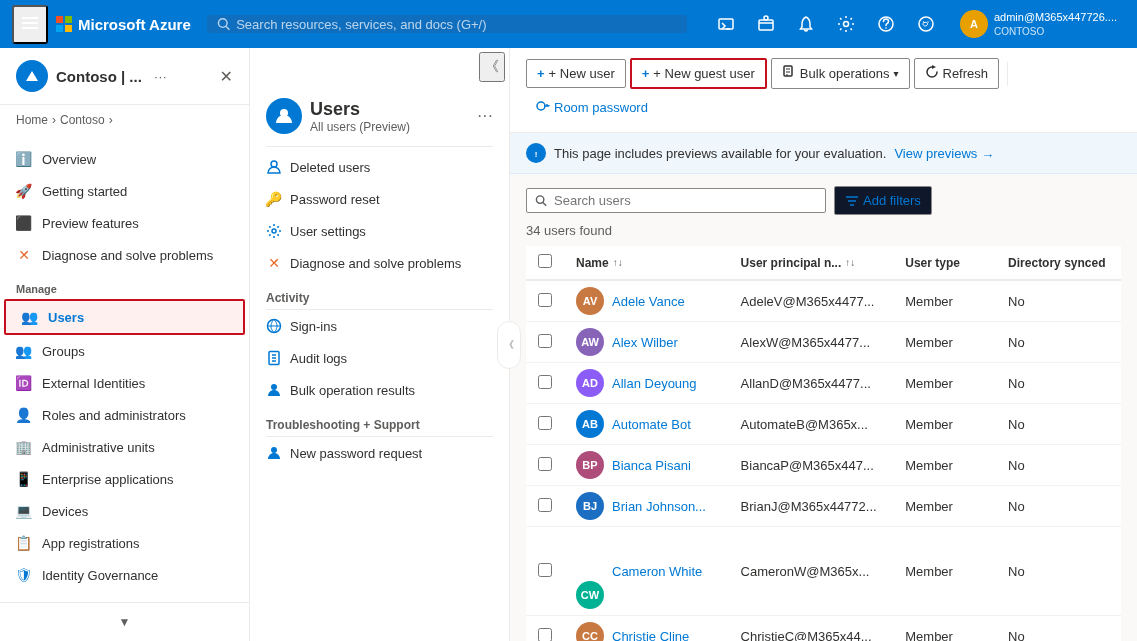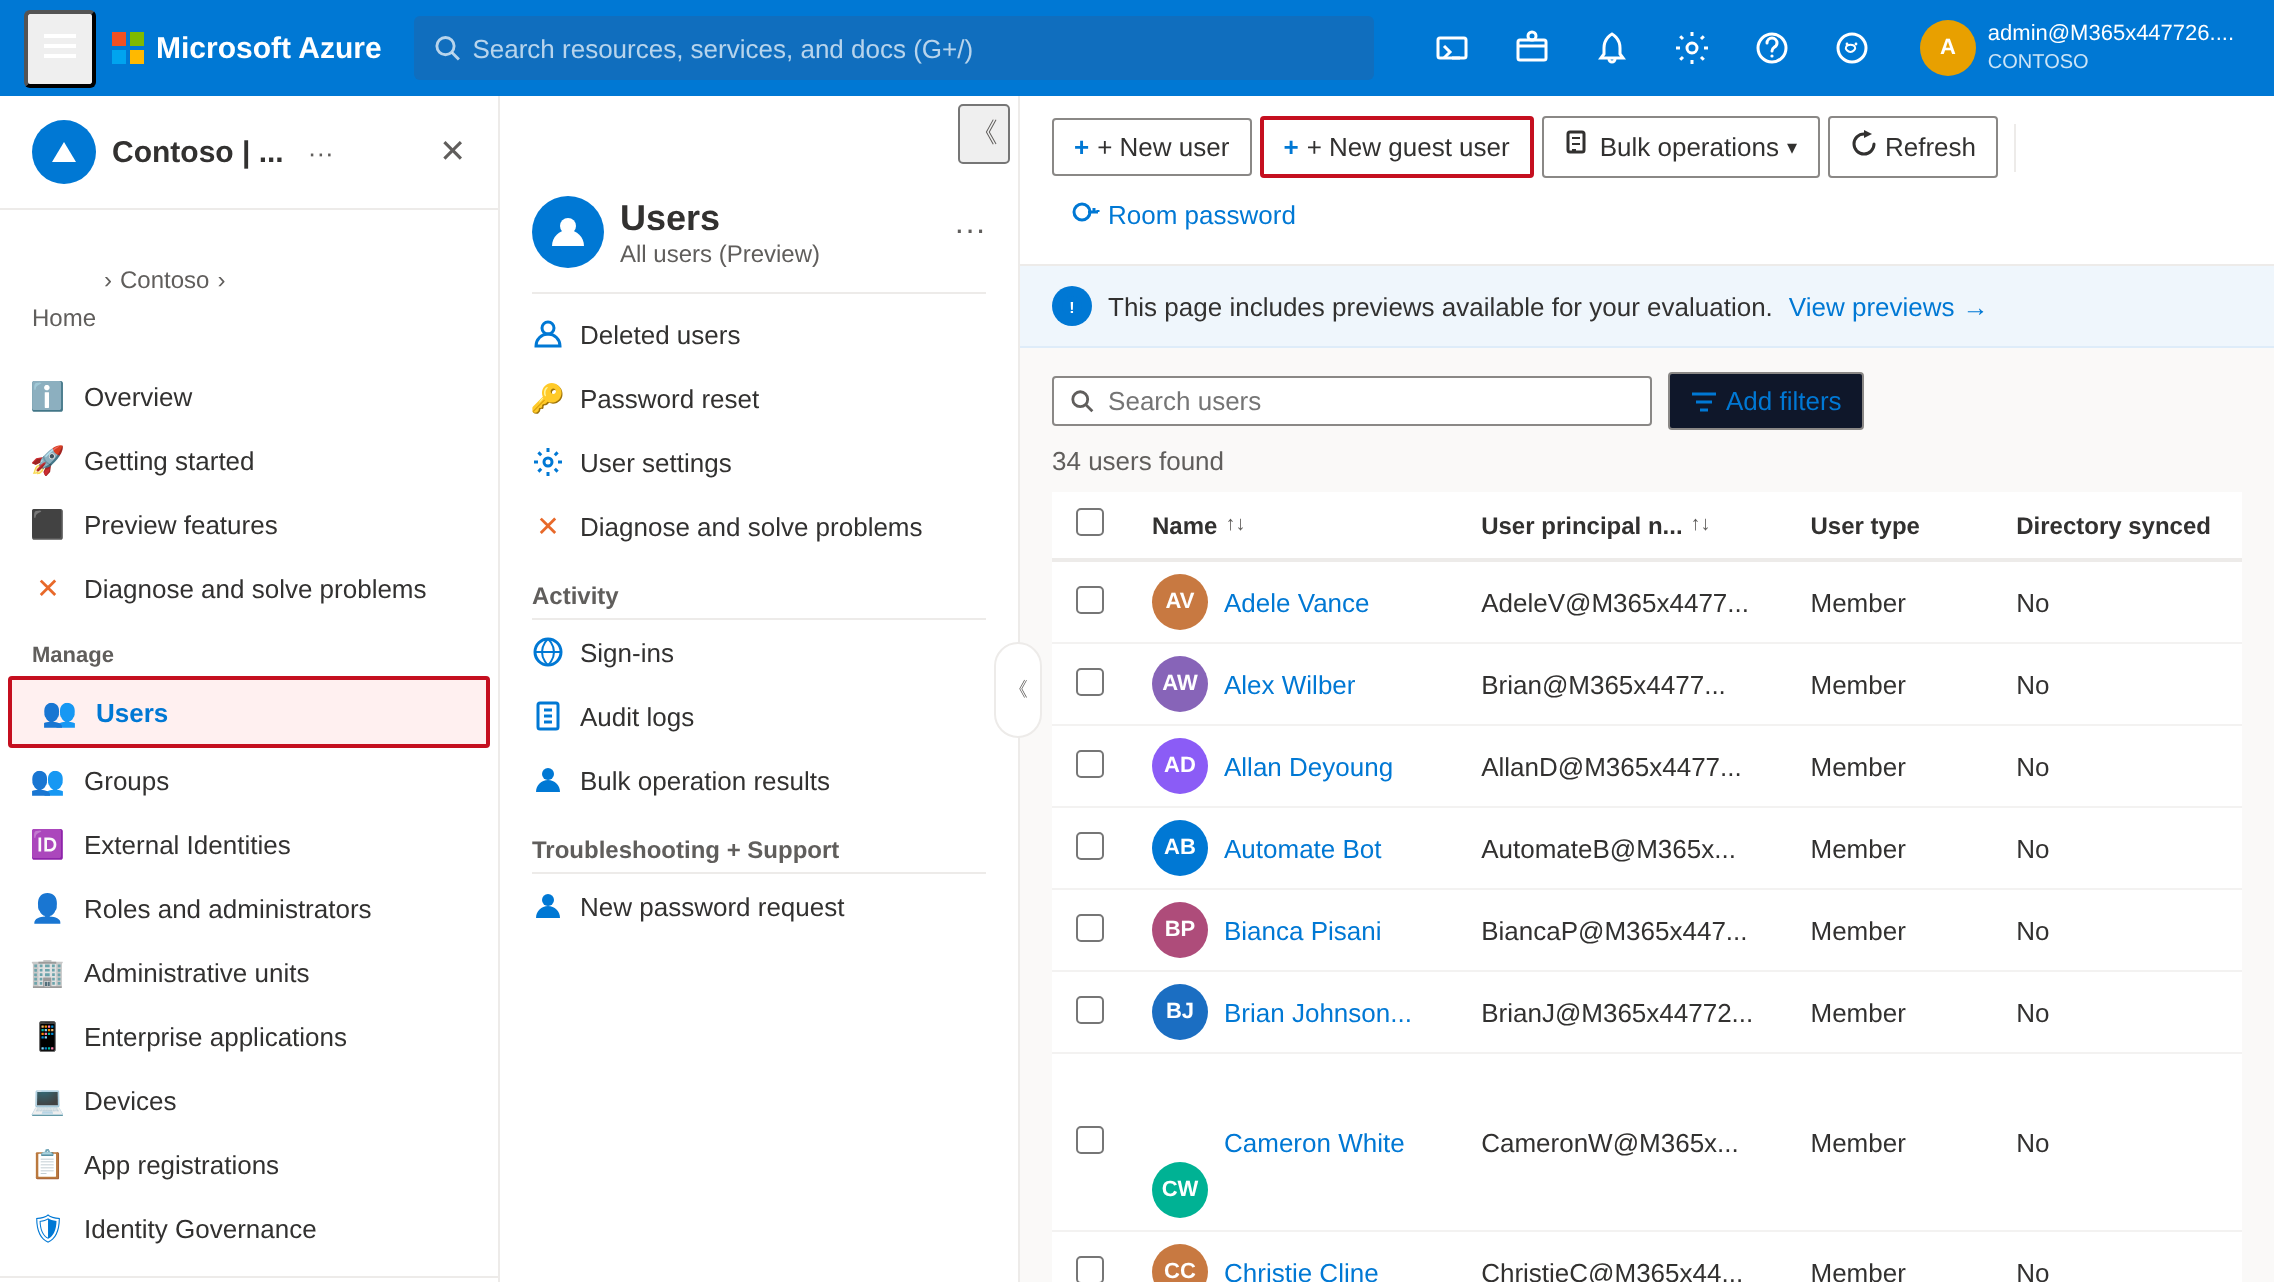--- a/index.html
+++ b/index.html
@@ -10,21 +10,21 @@
       display: flex; align-items: center; background: #0078d4; height: 48px; padding: 0 12px; gap: 8px; position: relative; z-index: 100;
     }
     .hamburger-btn { color: white; cursor: pointer; padding: 8px; border-radius: 3px; }
     .ms-logo { display: flex; align-items: center; gap: 6px; color: white; font-size: 15px; font-weight: 600; white-space: nowrap; margin-right: 8px; }
     .ms-logo-squares { display: grid; grid-template-columns: 1fr 1fr; gap: 2px; width: 16px; height: 16px; }
     .ms-logo-squares span { display: block; }
     .ms-logo-squares span:nth-child(1) { background: #f25022; }
     .ms-logo-squares span:nth-child(2) { background: #7fba00; }
     .ms-logo-squares span:nth-child(3) { background: #00a4ef; }
     .ms-logo-squares span:nth-child(4) { background: #ffb900; }
-    .search-bar { flex: 1; max-width: 480px; display: flex; align-items: center; background: #106ebe; border-radius: 3px; padding: 0 10px; height: 32px; gap: 6px; }
+    .search-bar { flex: 1; max-width: 480px; display: flex; align-items: center; background: #106ebe; border-radius: 3px; padding: 0 10px; height: 18px; gap: 6px; }
     .search-bar input { background: transparent; border: none; outline: none; color: white; font-size: 13px; width: 100%; }
     .search-bar input::placeholder { color: rgba(255,255,255,0.7); }
     .nav-icons { display: flex; align-items: center; margin-left: auto; gap: 4px; }
     .nav-icon-btn { color: white; width: 36px; height: 36px; display: flex; align-items: center; justify-content: center; border-radius: 3px; cursor: pointer; font-size: 16px; }
     .user-btn { display: flex; align-items: center; gap: 6px; color: white; cursor: pointer; padding: 4px 8px; border-radius: 3px; }
     .user-avatar { width: 28px; height: 28px; border-radius: 50%; background: #e8a000; display: flex; align-items: center; justify-content: center; font-size: 11px; color: white; font-weight: 600; }
     .user-info { font-size: 11px; line-height: 1.3; }
     .user-info .org { font-size: 10px; opacity: 0.8; }
 
     
@@ -185,21 +185,21 @@
       <div style="width:32px;height:32px;background:#0078d4;border-radius:50%;display:flex;align-items:center;justify-content:center;">
         <svg width="18" height="18" viewBox="0 0 18 18" fill="white">
             <path d="M3 14L9 4L15 14H3Z" fill="white"></path>
           </svg>
       </div>
       <span style="font-size:15px;font-weight:600;">Contoso | ...</span>
       <span class="sidebar-ellipsis" style="margin-left:4px;cursor:pointer;color:#605e5c;">···</span>
       <span class="sidebar-close" style="margin-left:auto;">✕</span>
     </div>
     <div class="breadcrumb">
-      <span style="cursor:pointer;margin-top:39px;">Home</span>
+      <span style="cursor:pointer;">Home</span>
       <span>›</span>
       <span style="cursor:pointer;">Contoso</span>
       <span>›</span>
     </div>
     <div class="sidebar-nav">
       <div class="sidebar-item">
         <span class="sidebar-icon" style="color:#0078d4;">ℹ️</span>
         <span>Overview</span>
       </div>
       <div class="sidebar-item">
@@ -481,21 +481,21 @@
             <tr>
       <td class="col-check">
         <input type="checkbox" style="">
       </td>
       <td class="col-name">
         <div class="name-cell">
           <div class="user-avatar-sm" style="background:#8764b8;">AW</div>
           <a style="color:#0078d4;cursor:pointer;text-decoration:none;">Alex Wilber</a>
         </div>
       </td>
-      <td class="col-upn" style="color:#323130;">Brian@M365x4477...</td>
+      <td class="col-upn" style="color:#323130;">AlexW@M365x4477...</td>
       <td class="col-type">Member</td>
       <td class="col-sync">No</td>
     </tr>
             <tr>
       <td class="col-check">
         <input type="checkbox" style="">
       </td>
       <td class="col-name">
         <div class="name-cell">
           <div class="user-avatar-sm" style="background:#8b5cf6;">AD</div>

